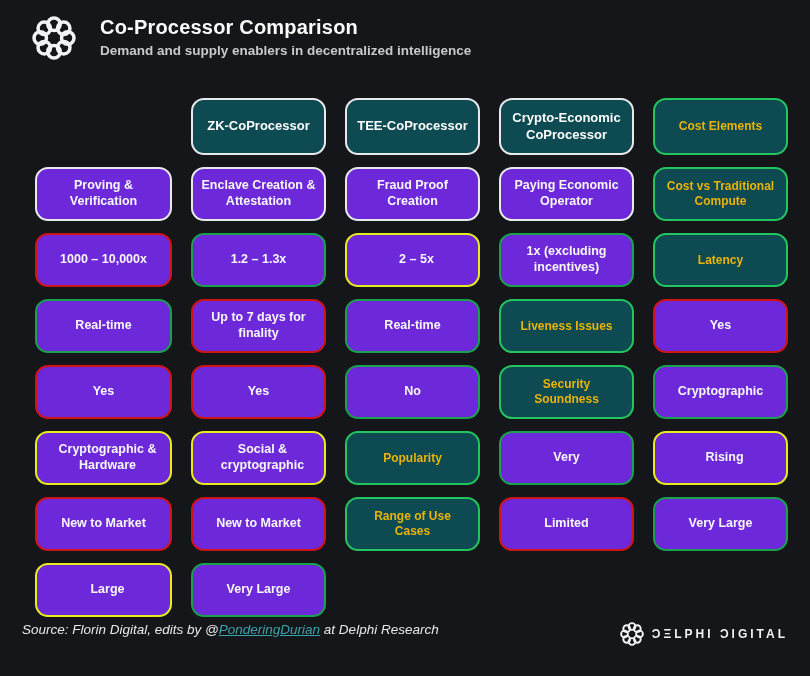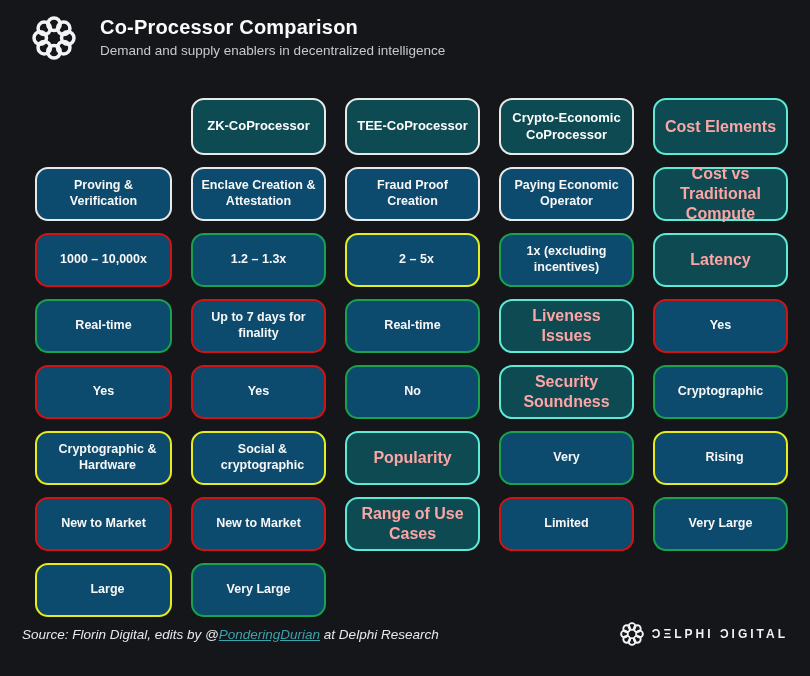--- a/index.html
+++ b/index.html
@@ -17,21 +17,21 @@
     display:flex;align-items:flex-start;
     padding:14px 0 0 32px;
     height:84px;box-sizing:border-box;
   }
   .logo-wrap{flex:0 0 auto;margin-right:24px;margin-top:2px;}
   .titles h1{
     margin:2px 0 4px 0;
     font-size:20px;font-weight:bold;letter-spacing:.2px;color:#fbfbfb;
   }
   .titles p{
-    margin:0;font-size:13.5px;color:#c7c9cc;font-weight:400;
+    margin:0;font-size:13.5px;color:#c7c9cc;font-weight:700;
   }
   
   .grid{
     position:absolute;left:35px;top:98px;
     width:753px;
     display:grid;
     grid-template-columns:137px repeat(4,1fr);
     grid-template-rows:57px repeat(7,54px);
     column-gap:19px;row-gap:12px;
   }
@@ -40,36 +40,36 @@
     text-align:center;border-radius:13px;
     box-sizing:border-box;
     font-weight:bold;line-height:1.25;
     padding:3px 8px;
   }
   .colhead{
     background:#0e4a52;border:2px solid #e8eaea;
     font-size:13px;color:#fdfdfd;
   }
   .rowlabel{
-    background:#0e4a52;border:2px solid #5eead4;
-    font-size:16px;color:#fca5a5;
+    background:#0e4a52;border:2px solid #22c55e;
+    font-size:12px;color:#eab308;
   }
   .cell{
-    background:#0c4a6e;border:2.5px solid #e8eaea;
+    background:#6d28d9;border:2.5px solid #e8eaea;
     font-size:12.5px;color:#f7f7f7;
   }
   .cell[data-rating="red"]{border-color:#d01414;}
   .cell[data-rating="green"]{border-color:#19a14d;}
   .cell[data-rating="yellow"]{border-color:#e6ec20;padding-left:16px;}
   .cell[data-rating="neutral"]{border-color:#e8eaea;}
   .corner{visibility:hidden;}
   
   .footer{
     position:absolute;left:22px;right:22px;top:622px;
-    display:flex;align-items:center;justify-content:space-between;
+    display:flex;align-items:flex-start;justify-content:space-between;
   }
   .source{
     margin:0;font-size:13.5px;font-style:italic;color:#e8e9ea;
   }
   .source a{
     color:#3ba3ac;text-decoration:underline;font-style:italic;cursor:pointer;
   }
   .brand{
     display:flex;align-items:center;gap:8px;
   }

